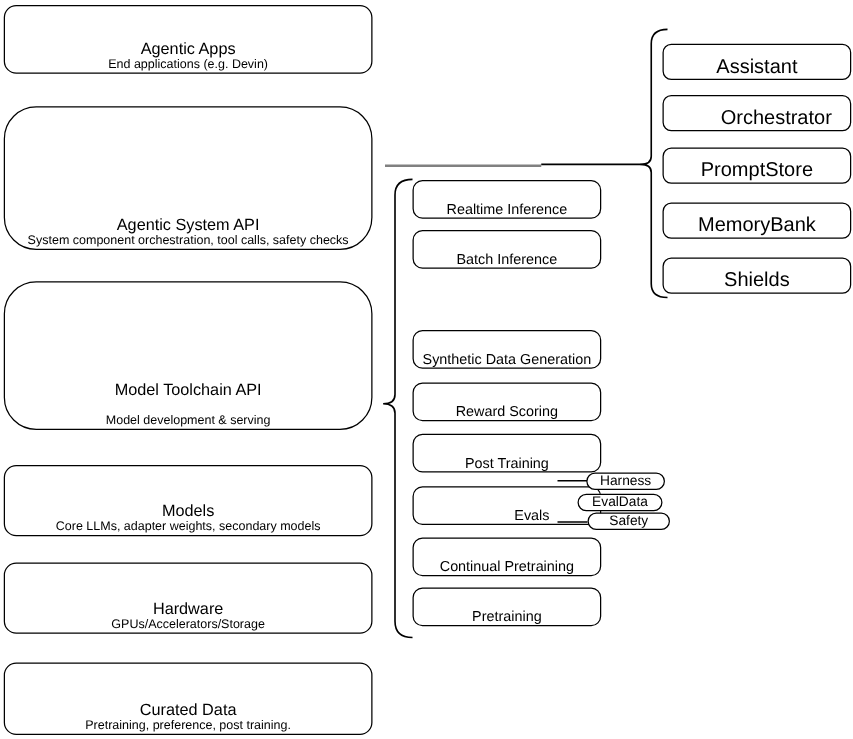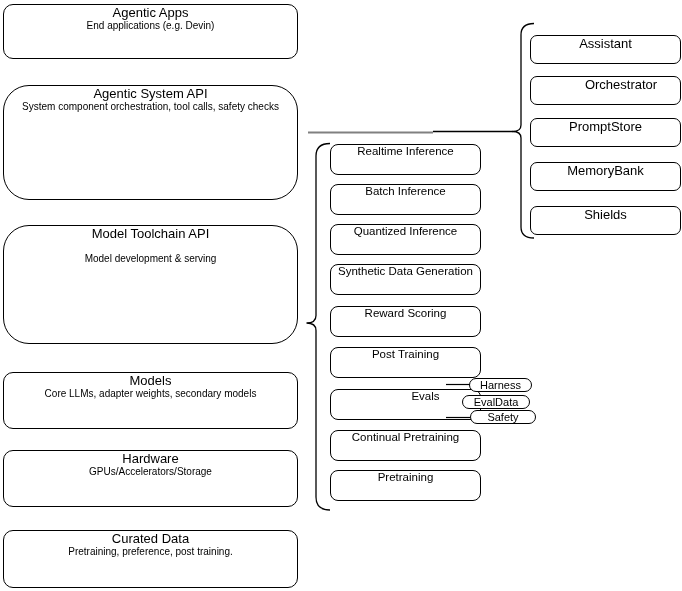--- a/index.html
+++ b/index.html
@@ -3,28 +3,28 @@
 <meta charset="utf-8">
 <style>
   html,body{margin:0;padding:0;background:#ffffff;}
   .canvas{
     position:relative;width:682px;height:591px;background:#ffffff;
     font-family:"Liberation Sans", sans-serif;color:#000;overflow:hidden;
   }
   .connectors{position:absolute;left:0;top:0;width:682px;height:591px;z-index:2;pointer-events:none;}
   .node{
     position:absolute;background:#ffffff;border:1px solid #000;
-    display:flex;flex-direction:column;align-items:center;justify-content:flex-start;
+    display:flex;flex-direction:column;align-items:center;justify-content:flex-end;
     text-align:center;box-sizing:border-box;z-index:1;
   }
   .lbox{left:3px;width:295px;}
   .lbox .title{font-size:13px;line-height:15px;}
   .lbox .sub{font-size:10px;line-height:12px;margin-top:0;}
   .mbox{left:330px;width:151px;height:31px;border-radius:8px;font-size:11.5px;}
-  .rbox{left:530px;width:151px;height:29px;border-radius:7px;font-size:13px;}
+  .rbox{left:530px;width:151px;height:29px;border-radius:7px;font-size:16px;}
   .pill{
     position:absolute;background:#ffffff;border:1px solid #000;border-radius:8px;
     display:flex;align-items:center;justify-content:center;
     font-size:11px;box-sizing:border-box;z-index:3;
   }
 </style>
 </head>
 <body>
 
 <div class="canvas">
@@ -72,23 +72,20 @@
     <div class="title">Curated Data</div>
     <div class="sub">Pretraining, preference, post training.</div>
   </div>
 
   <div class="node mbox" style="top:144px;">
     <span>Realtime Inference</span>
   </div>
   <div class="node mbox" style="top:184px;">
     <span>Batch Inference</span>
   </div>
-  <div class="node mbox" style="top:224px;">
-    <span>Quantized Inference</span>
-  </div>
   <div class="node mbox" style="top:264px;">
     <span>Synthetic Data Generation</span>
   </div>
   <div class="node mbox" style="top:347px;">
     <span>Post Training</span>
   </div>
   <div class="node mbox" style="top:306px;">
     <span>Reward Scoring</span>
   </div>
   <div class="node mbox" style="top:389px;padding-left:40px;">

